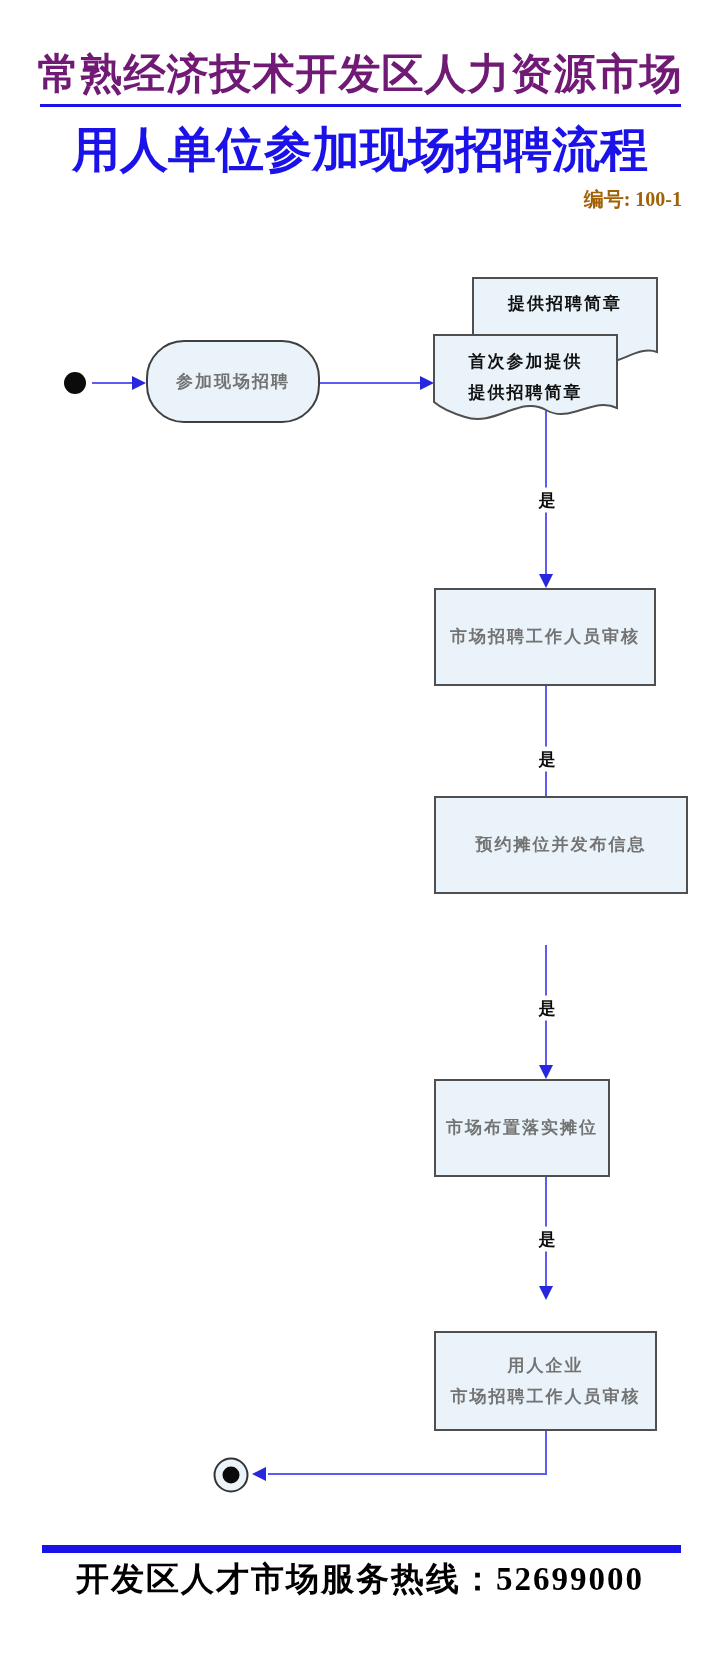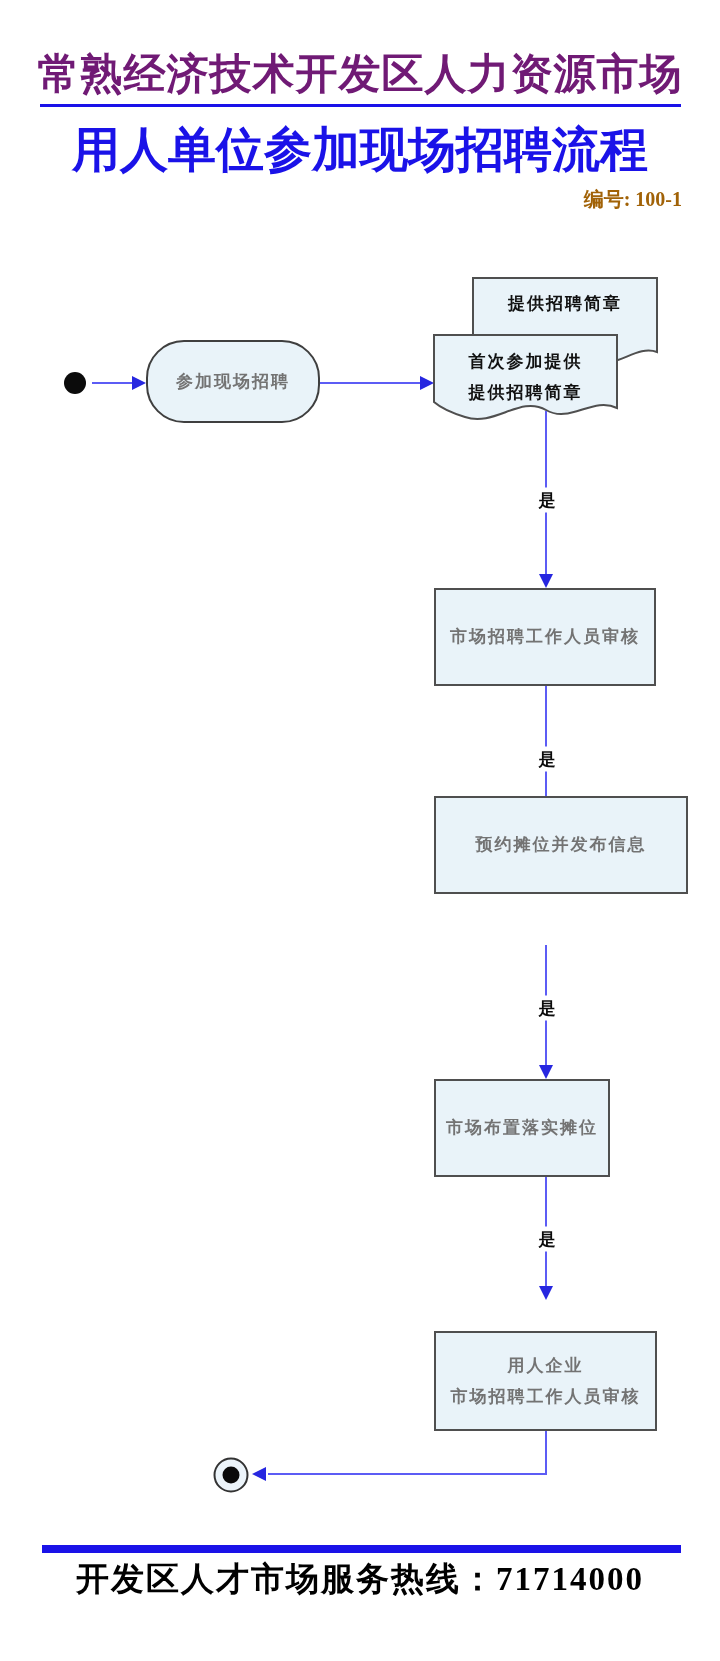--- a/index.html
+++ b/index.html
@@ -122,15 +122,15 @@
     <span class="shape-label">用人企业</span>
     <span class="shape-label">市场招聘工作人员审核</span>
   </div>
 
   <div class="abs yes" style="left:547px;top:500px;">是</div>
   <div class="abs yes" style="left:547px;top:759px;">是</div>
   <div class="abs yes" style="left:547px;top:1008px;">是</div>
   <div class="abs yes" style="left:547px;top:1239px;">是</div>
 
   <div class="abs footer-bar"></div>
-  <div class="abs footer-text">开发区人才市场服务热线：71714000</div>
+  <div class="abs footer-text">开发区人才市场服务热线：52699000</div>
 
 </div>
 
 </body></html>

